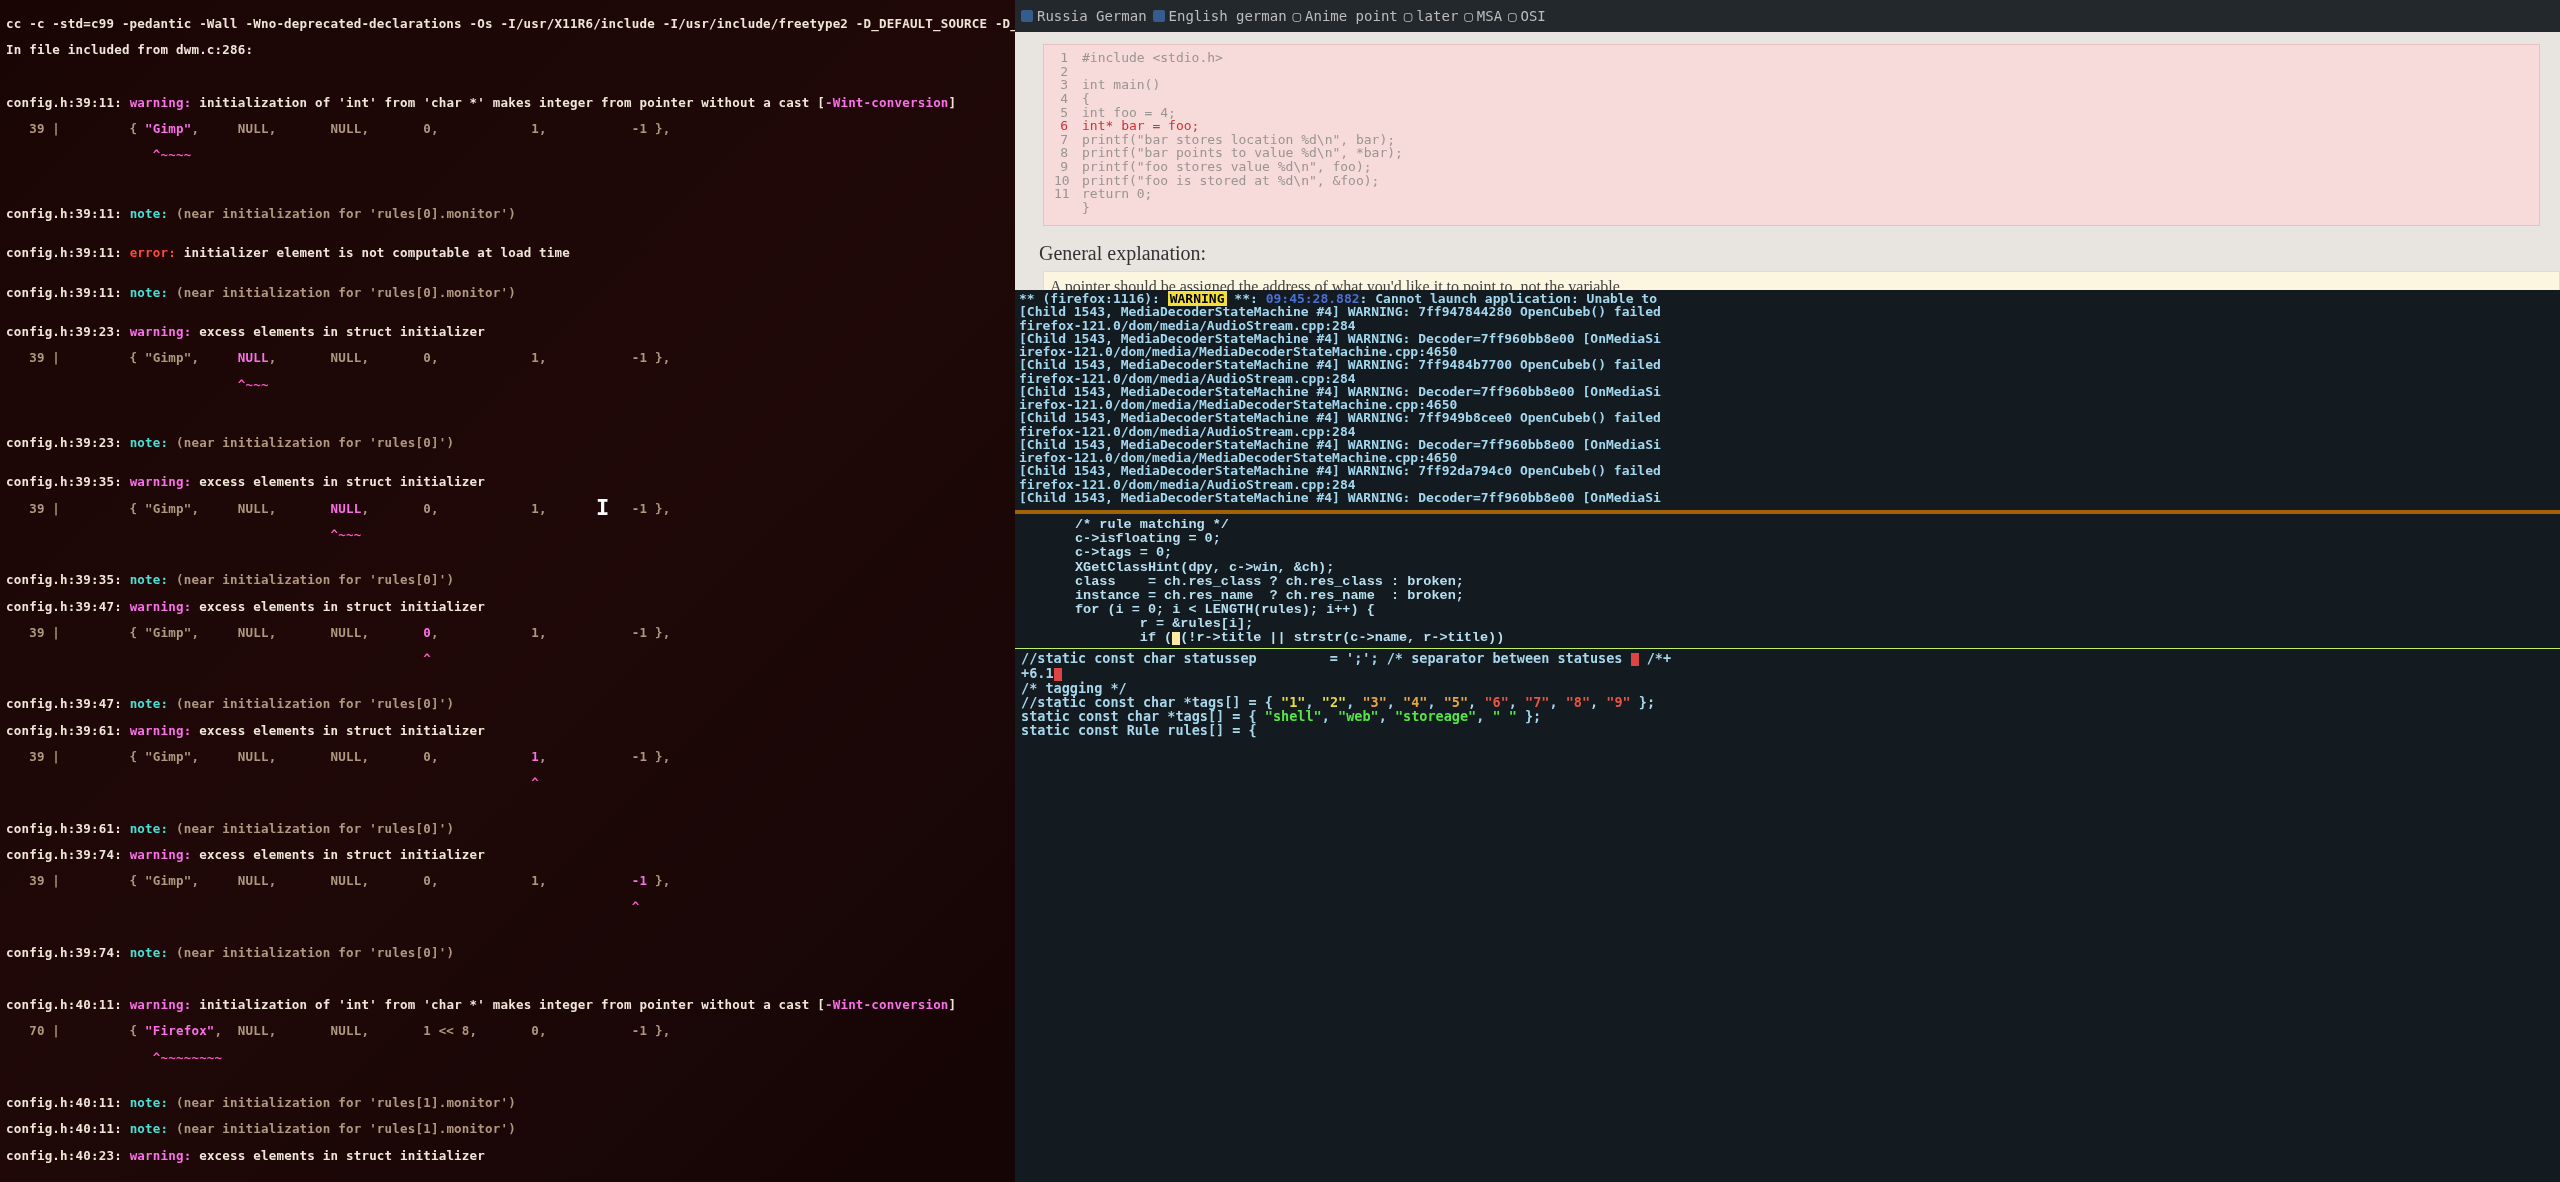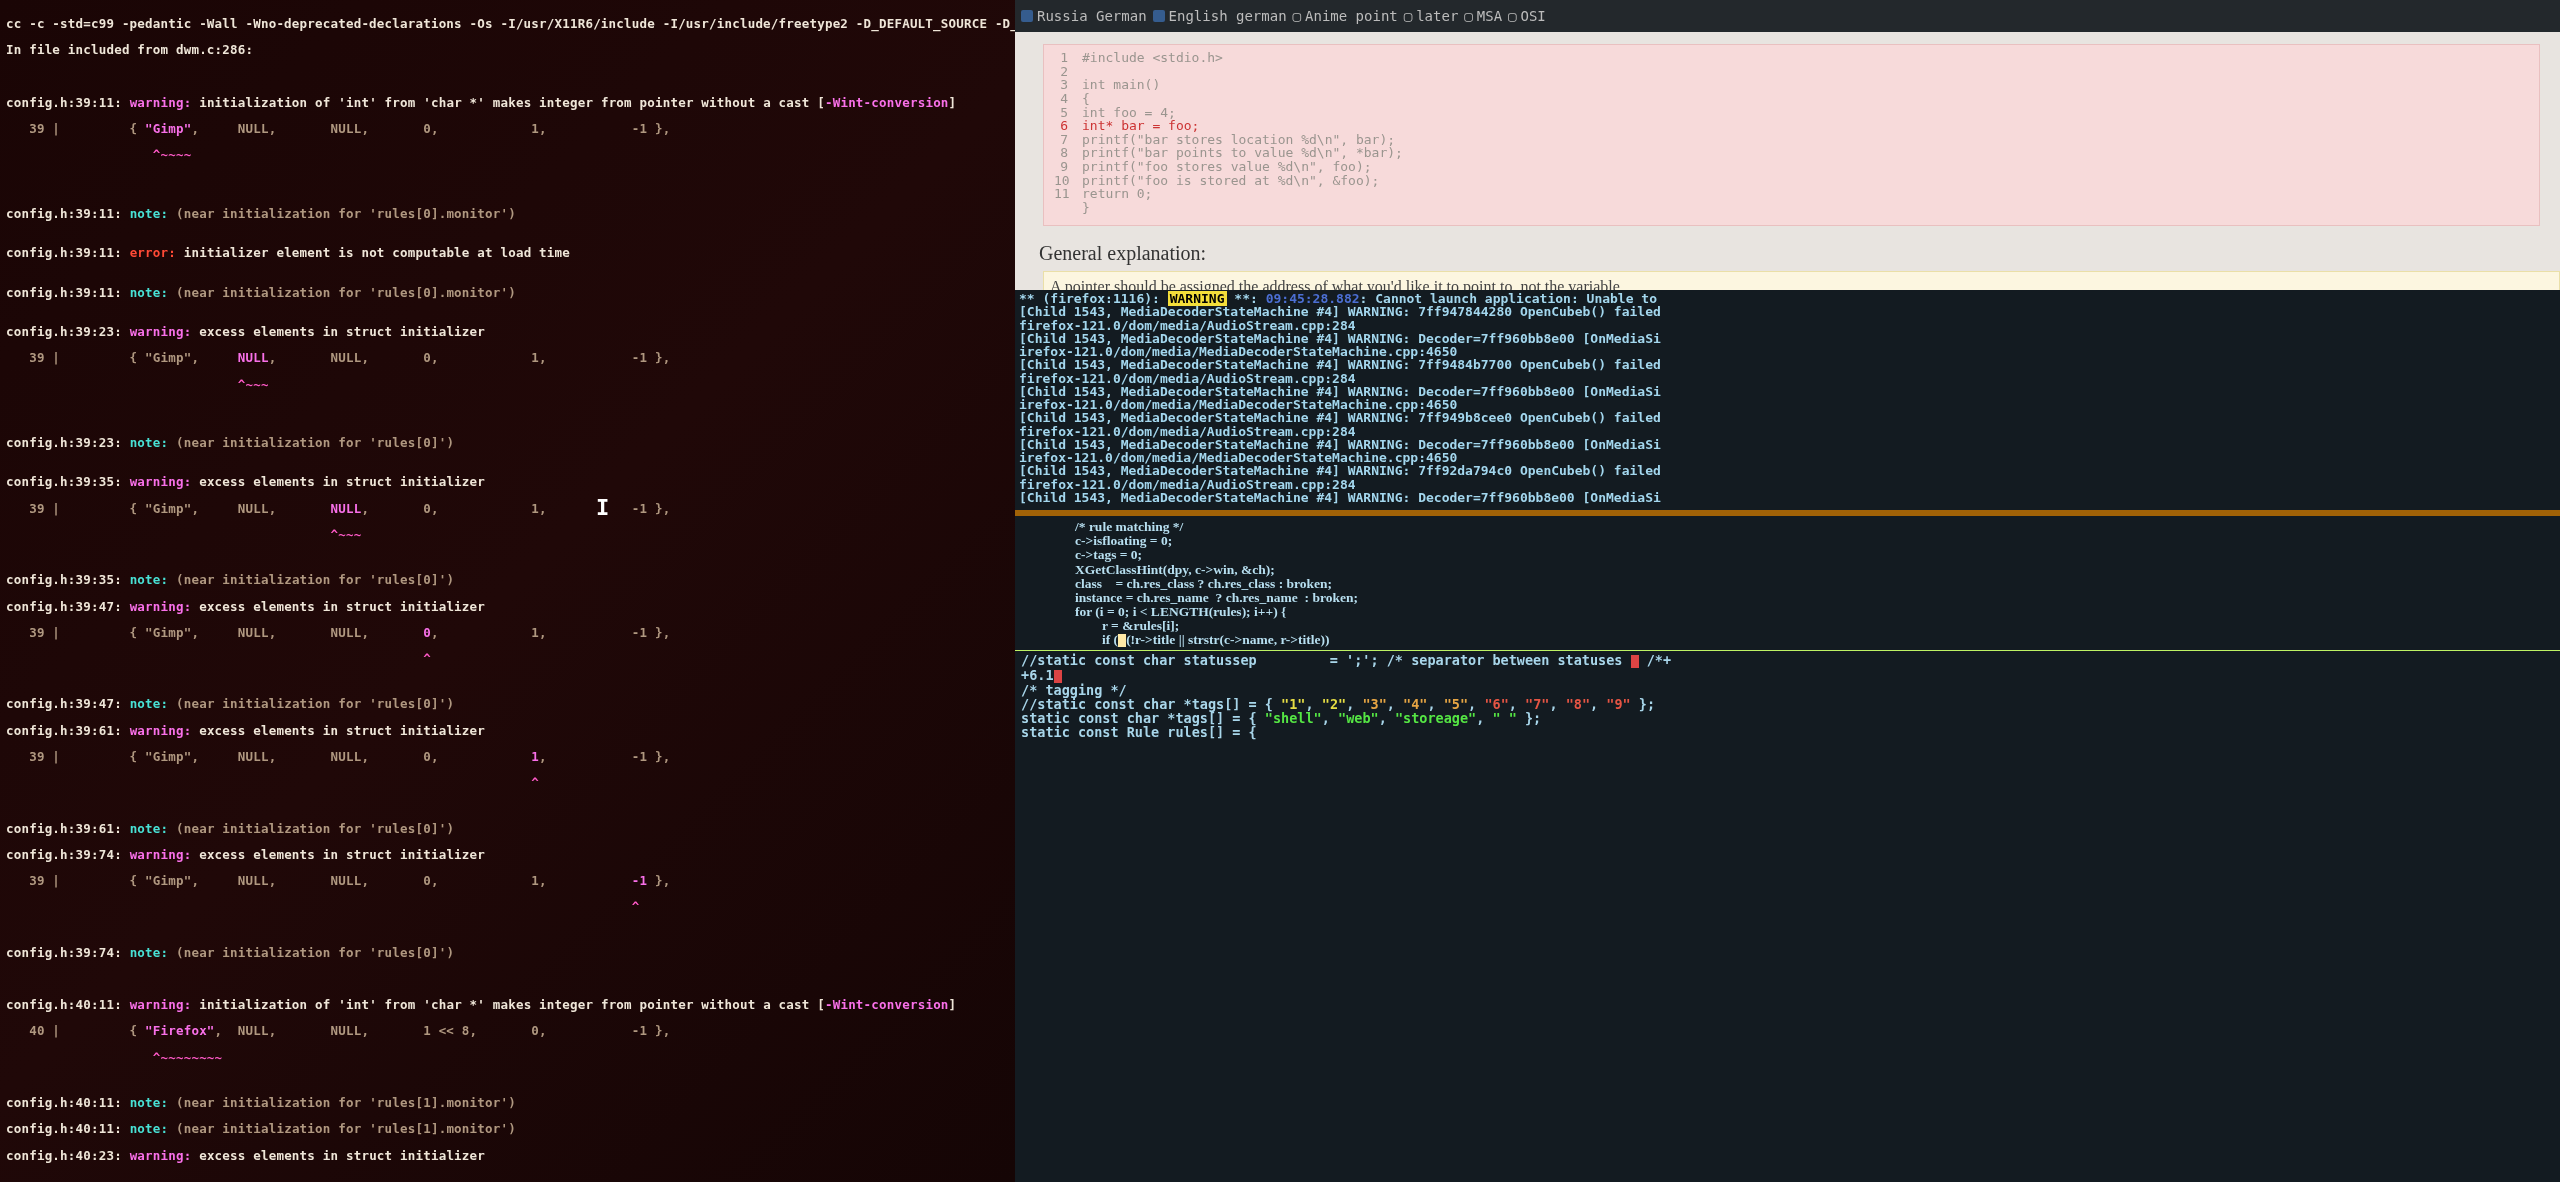--- a/index.html
+++ b/index.html
@@ -86,23 +86,23 @@
     padding: 2px 18px 6px 4px;
     font-family: monospace;
     font-size: 13px;
     font-weight: bold;
     line-height: 1.02;
     color: #a3d7ee;
     white-space: pre;
     overflow: hidden;
   }
   .editor-top {
-    border-top: 6px solid #a16207;
+    border-top: 4px solid #a16207;
     padding: 4px 14px 2px 60px;
-    font-family: Liberation Serif, serif;
+    font-family: Liberation Mono, monospace;
     font-size: 13.5px;
     font-weight: bold;
     line-height: 1.05;
     color: #b7dff0;
     white-space: pre;
     overflow: hidden;
   }
   .editor-bottom {
     border-top: 1px solid #bef264;
     padding: 2px 6px 2px 6px;
@@ -178,21 +178,21 @@
 <div style="height:6px"></div>
 <div><span class="c-white">config.h:39:61:</span> <span class="c-cyan">note:</span><span class="c-dim"> (near initialization for 'rules[0]')</span></div>
 <div><span class="c-white">config.h:39:74:</span> <span class="c-mag">warning:</span><span class="c-white"> excess elements in struct initializer</span></div>
 <div><span class="c-dim">   39 |         { "Gimp",     NULL,       NULL,       0,            1,           </span><span class="c-mag">-1</span><span class="c-dim"> },</span></div>
 <div><span class="caret">                                                                                 ^</span></div>
 <div style="height:6px"></div>
 <div><span class="c-white">config.h:39:74:</span> <span class="c-cyan">note:</span><span class="c-dim"> (near initialization for 'rules[0]')</span></div>
 
 
 <div><span class="c-white">config.h:40:11:</span> <span class="c-mag">warning:</span><span class="c-white"> initialization of '</span><span class="c-white">int</span><span class="c-white">' from '</span><span class="c-white">char *</span><span class="c-white">' makes integer from pointer without a cast [</span><span class="c-mag">-Wint-conversion</span><span class="c-white">]</span></div>
-<div><span class="c-dim">   40 |         { </span><span class="c-mag">"Firefox"</span><span class="c-dim">,  NULL,       NULL,       1 &lt;&lt; 8,       0,           -1 },</span></div>
+<div><span class="c-dim">   70 |         { </span><span class="c-mag">"Firefox"</span><span class="c-dim">,  NULL,       NULL,       1 &lt;&lt; 8,       0,           -1 },</span></div>
 <div><span class="caret">                   ^~~~~~~~~</span></div>
 <div style="height:6px"></div>
 <div><span class="c-white">config.h:40:11:</span> <span class="c-cyan">note:</span><span class="c-dim"> (near initialization for 'rules[1].monitor')</span></div>
 <div><span class="c-white">config.h:40:11:</span> <span class="c-cyan">note:</span><span class="c-dim"> (near initialization for 'rules[1].monitor')</span></div>
 <div><span class="c-white">config.h:40:23:</span> <span class="c-mag">warning:</span><span class="c-white"> excess elements in struct initializer</span></div>
 
 
 
 
 

